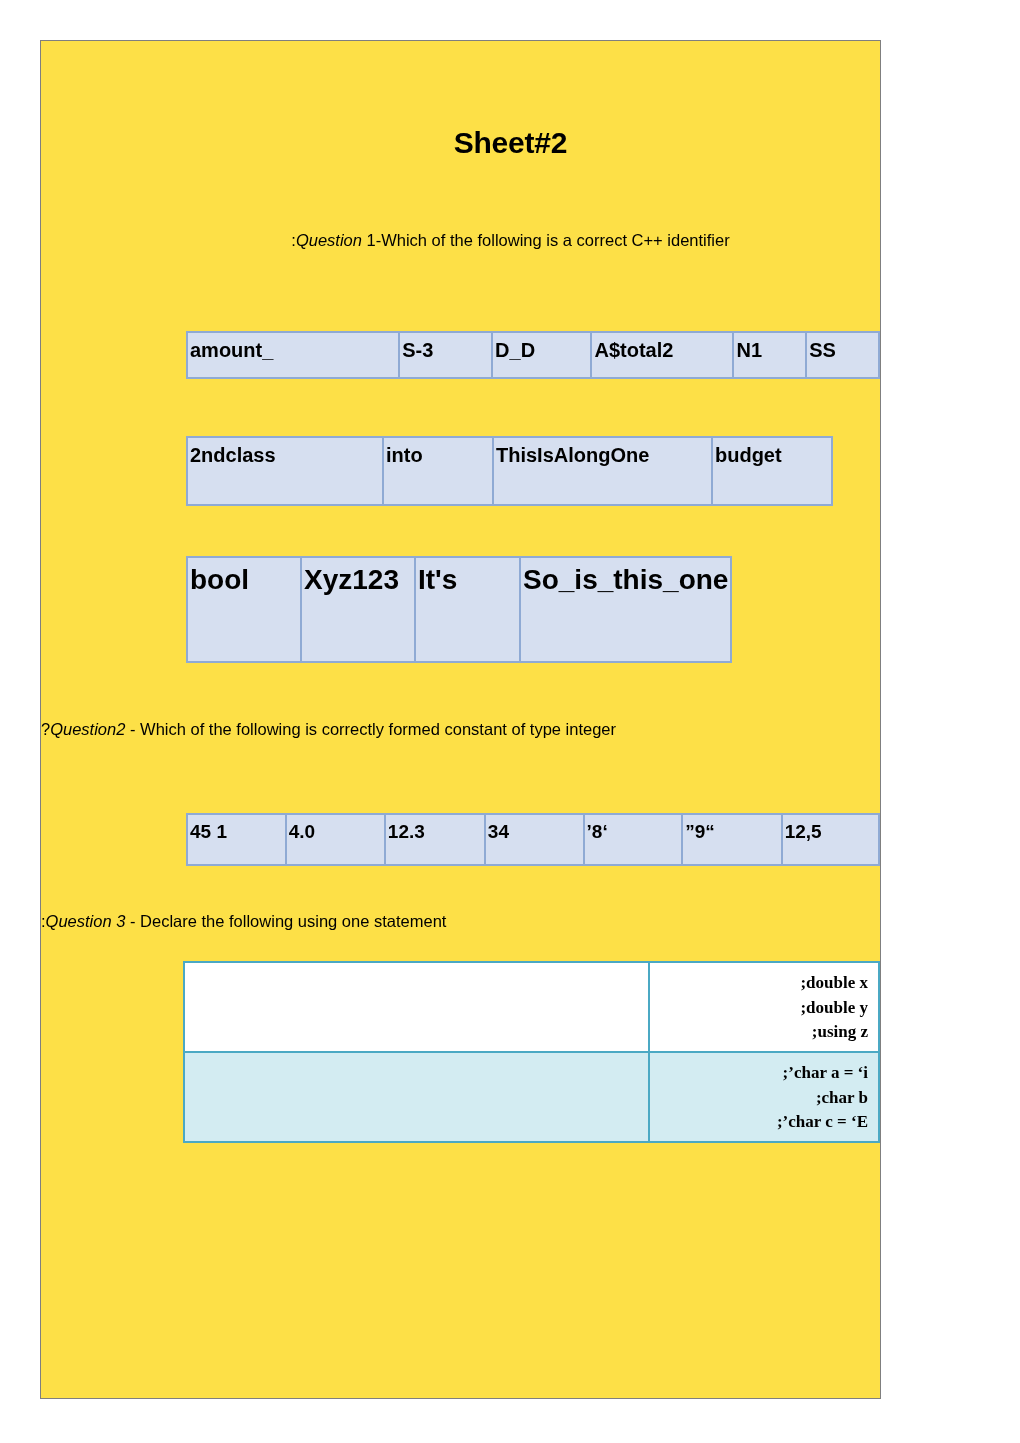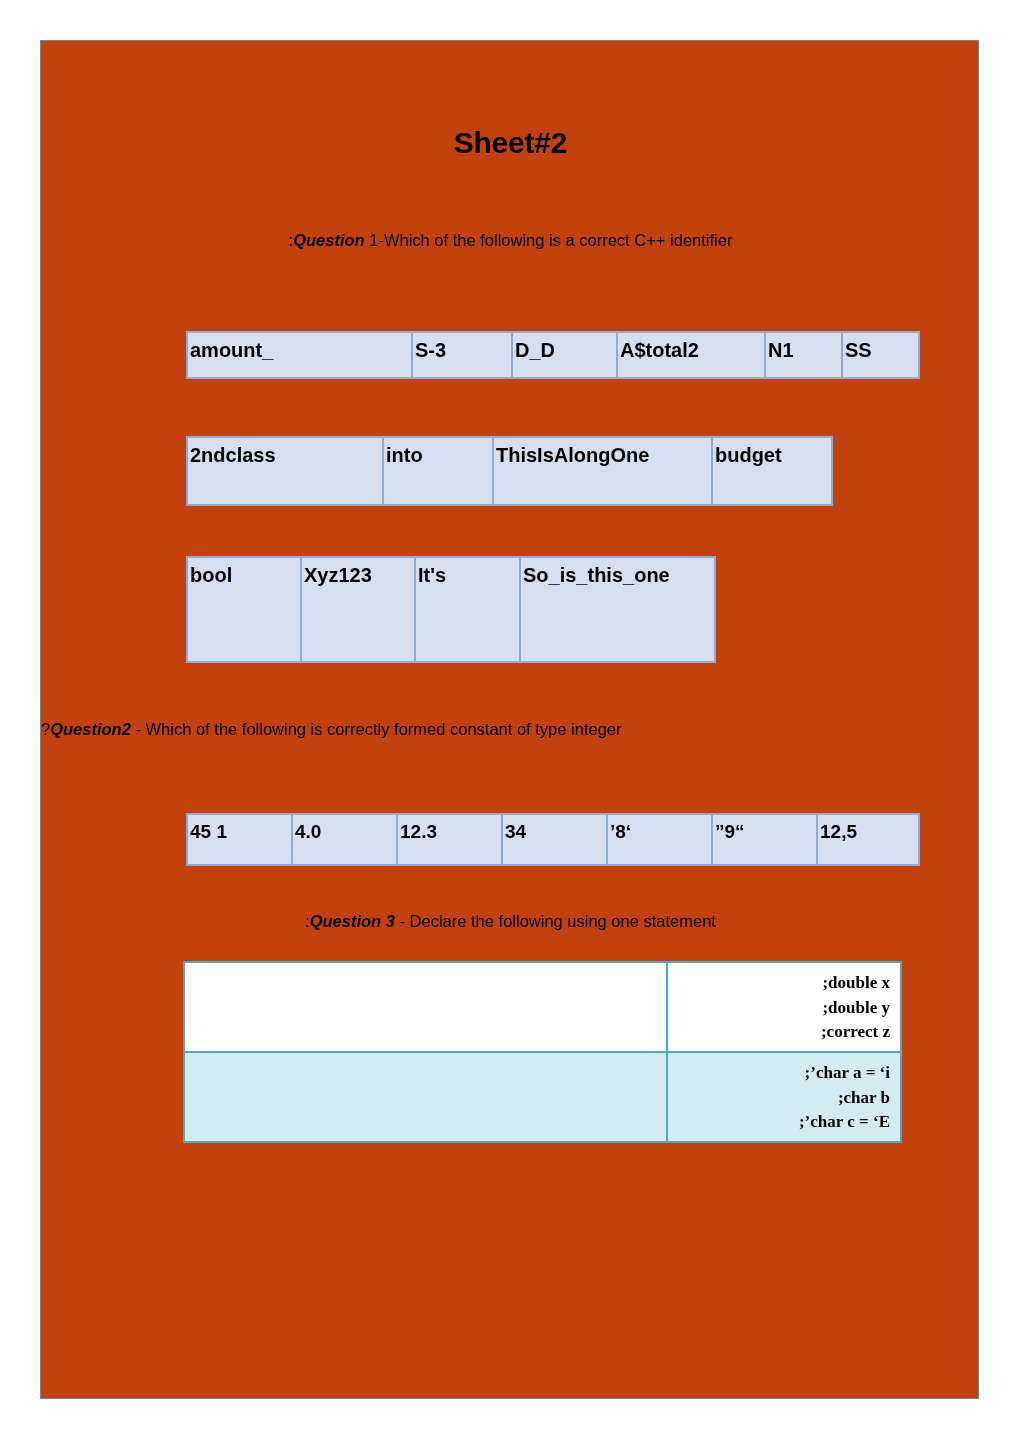--- a/index.html
+++ b/index.html
@@ -13,25 +13,25 @@
     font-family: "Liberation Sans", sans-serif;
     position: relative;
     overflow: hidden;
   }
 
   
   #page {
     position: absolute;
     left: 40px;
     top: 40px;
-    width: 939px;
+    width: 841px;
     height: 1359px;
     border: 1px solid #7f7f7f;
     box-sizing: border-box;
-    background: #c2410c;
+    background: #fde047;
   }
 
   
   .doc-title {
     position: absolute;
     left: 0;
     top: 85px;
     width: 939px;
     text-align: center;
     font-size: 30px;
@@ -39,26 +39,26 @@
     letter-spacing: -0.2px;
     color: #000000;
   }
   .q-line {
     position: absolute;
     font-size: 16.5px;
     color: #000000;
     white-space: nowrap;
   }
   .q-line b {
-    font-weight: bold;
+    font-weight: normal;
     font-style: italic;
   }
   #q1-line { left: 0; top: 190px; width: 939px; text-align: center; }
   #q2-line { left: 0; top: 679px; width: 939px; text-align: left; }
-  #q3-line { left: 0; top: 871px; width: 939px; text-align: center; }
+  #q3-line { left: 0; top: 871px; width: 939px; }
 
   
   .tbl {
     position: absolute;
     border-collapse: collapse;
     table-layout: fixed;
   }
   .tbl td {
     background: #d6dff0;
     border: 2px solid #8faad4;
@@ -71,21 +71,21 @@
     overflow: hidden;
   }
 
   #tbl1 { left: 145px; top: 290px; }
   #tbl1 td { font-size: 20px; height: 38px; }
 
   #tbl2 { left: 145px; top: 395px; }
   #tbl2 td { font-size: 20px; height: 60px; }
 
   #tbl3 { left: 145px; top: 515px; }
-  #tbl3 td { font-size: 20px; height: 97px; }
+  #tbl3 td { font-size: 28px; height: 97px; }
 
   #tbl4 { left: 145px; top: 772px; }
   #tbl4 td { font-size: 19px; height: 43px; }
 
   
   #tbl5 {
     position: absolute;
     left: 142px;
     top: 920px;
     border-collapse: collapse;
@@ -202,21 +202,21 @@
     <colgroup>
       <col style="width:483px">
         <col style="width:234px">
     </colgroup>
     <tbody>
         <tr class="row-white">
       <td class="blank"></td>
       <td>
         <span class="decl-line">;double x</span>
         <span class="decl-line">;double y</span>
-        <span class="decl-line">;correct z</span>
+        <span class="decl-line">;using z</span>
       </td>
     </tr>
     <tr class="row-tint">
       <td class="blank"></td>
       <td>
         <span class="decl-line">;’char a = ‘i</span>
         <span class="decl-line">;char b</span>
         <span class="decl-line">;’char c = ‘E</span>
       </td>
     </tr>

